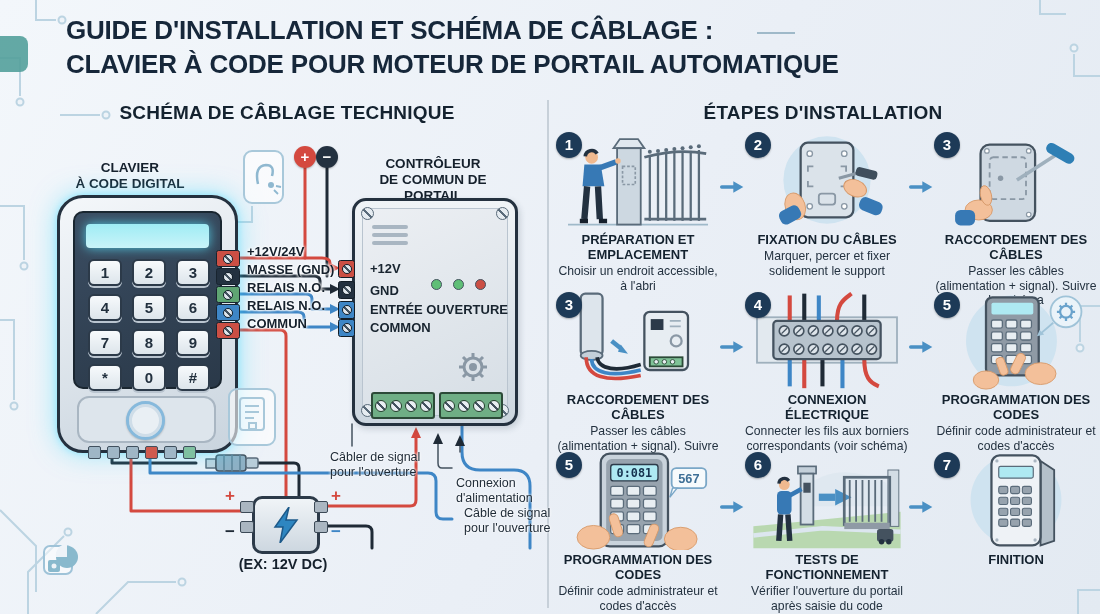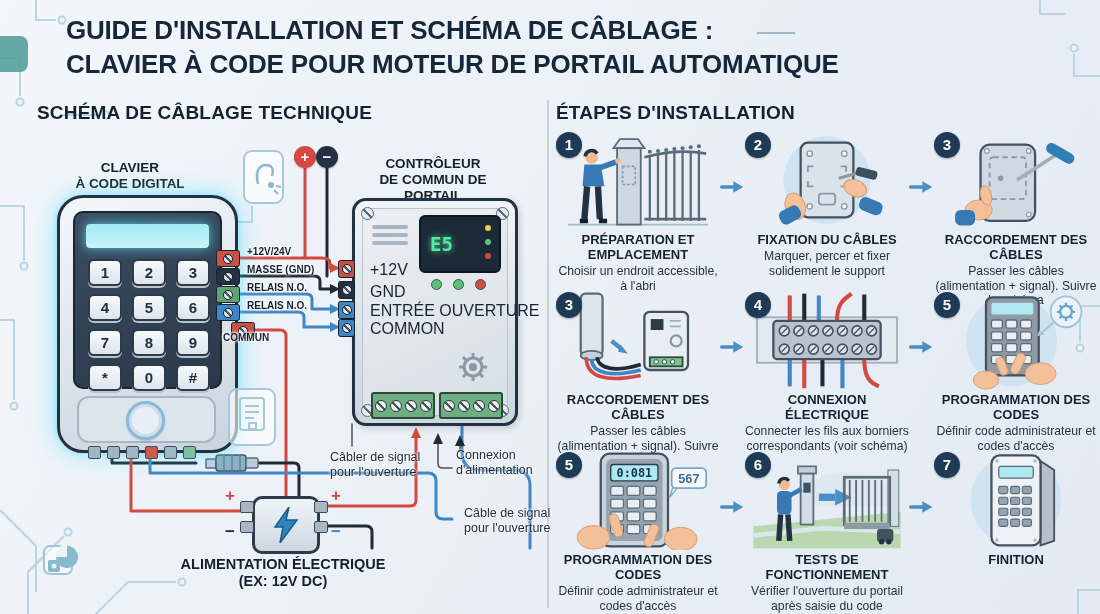--- a/index.html
+++ b/index.html
@@ -9,21 +9,21 @@
     background:linear-gradient(120deg,#f3f7fb 0%,#eaeff6 55%,#e3eaf2 100%);
   }
   svg{display:block}
   .abs{position:absolute}
   
   #title{left:66px;top:13px;font-size:26px;line-height:34px;font-weight:bold;
     color:#16273a;letter-spacing:-0.2px;white-space:nowrap;}
   #badge{right:34px;top:21px;height:27px;line-height:27px;padding:0 18px;border-radius:15px;
     background:linear-gradient(#6e9fb4,#54879f);color:#fff;font-size:13.5px;font-weight:bold;
     letter-spacing:.3px;box-shadow:0 1px 3px rgba(20,50,70,.25);white-space:nowrap;}
-  .sec-title{font-size:19px;font-weight:bold;color:#14222f;text-align:left;letter-spacing:.2px;}
+  .sec-title{font-size:19px;font-weight:bold;color:#14222f;text-align:center;letter-spacing:.2px;}
   #divider{left:547px;top:100px;width:2px;height:508px;background:#c7d0d9;}
   
   .dev-title{font-size:13.5px;line-height:16px;font-weight:bold;color:#15202c;text-align:center;}
   #keypad{left:57px;top:195px;width:175px;height:252px;border:3px solid #24313f;border-radius:26px;
     background:linear-gradient(160deg,#f4f7fa,#c9d4de);
     box-shadow:0 0 26px rgba(70,220,255,.55),0 0 6px rgba(70,220,255,.4);}
   #kp-panel{left:13px;top:13px;width:145px;height:174px;border:2px solid #1a2630;border-radius:10px;
     background:linear-gradient(160deg,#3b4d62,#2a3949);}
   #kp-display{left:11px;top:11px;width:123px;height:24px;border-radius:4px;
     background:linear-gradient(#9fecf4,#c9f4f9);box-shadow:0 0 12px rgba(90,230,255,.8);}
@@ -36,37 +36,37 @@
     background:#dde5ec;}
   #kp-button{left:47px;top:3px;width:33px;height:33px;border-radius:50%;background:#e9eff4;
     border:3px solid #86b9dc;box-shadow:inset 0 0 0 3px #cfdde8,0 1px 2px rgba(0,0,0,.2);}
   .pin{position:absolute;top:446px;width:11px;height:11px;border:1.5px solid #40505e;border-radius:2px;}
   
   .term-row{position:absolute;display:flex;align-items:center;}
   .term-block{width:22px;height:15px;border:1.5px solid #18242f;border-radius:2.5px;
     display:flex;align-items:center;justify-content:center;}
   .screw{width:8px;height:8px;border-radius:50%;border:1.5px solid #14202a;
     background:linear-gradient(45deg,#dfe6ec 42%,#43525f 42% 58%,#dfe6ec 58%);}
-  .term-label{margin-left:7px;position:relative;top:-7px;font-size:10px;font-weight:bold;color:#15202c;
+  .term-label{margin-left:7px;position:relative;top:-7px;font-size:13px;font-weight:bold;color:#15202c;
     white-space:nowrap;text-shadow:0 0 3px #fff,0 0 3px #fff,0 0 4px #fff;}
   
   #controller{left:352px;top:198px;width:160px;height:222px;border:3px solid #24313f;border-radius:14px;
     background:linear-gradient(#f0f4f7,#ccd6df);box-shadow:2px 3px 6px rgba(40,60,80,.18);}
   #ctl-face{position:absolute;left:7px;top:7px;right:7px;bottom:7px;border:1px solid #b9c4cf;
     border-radius:9px;background:linear-gradient(155deg,#eceff3,#d6dee5);}
   .ctl-screw{position:absolute;width:11px;height:11px;border-radius:50%;border:1.5px solid #5a6b7a;
     background:linear-gradient(45deg,#e6ecf1 42%,#5a6b7a 42% 58%,#e6ecf1 58%);}
   .vent{position:absolute;left:17px;width:36px;height:4px;border-radius:2px;background:#a9b6c2;}
   #ctl-display{position:absolute;left:64px;top:14px;width:78px;height:54px;background:#1c2a38;
     border:2px solid #0e1822;border-radius:6px;}
   #ctl-display .seg{position:absolute;left:9px;top:16px;color:#55e9a3;font-family:"DejaVu Sans Mono",monospace;
     font-weight:bold;font-size:19px;text-shadow:0 0 6px rgba(90,255,170,.8);}
   .ctl-dot{position:absolute;width:6px;height:6px;border-radius:50%;}
   .led{position:absolute;top:78px;width:9px;height:9px;border-radius:50%;border:1px solid #44525f;}
-  .ctl-label{position:absolute;left:15px;font-size:16px;font-weight:normal;color:#18242f;white-space:nowrap;}
+  .ctl-label{position:absolute;left:15px;font-size:13px;font-weight:bold;color:#18242f;white-space:nowrap;}
   .ctl-term{position:absolute;width:15px;height:16px;border:1.5px solid #121d27;border-radius:2.5px;
     display:flex;align-items:center;justify-content:center;}
   .gstrip{position:absolute;top:191px;width:60px;height:23px;background:#6fae85;border:2px solid #2c4a38;
     border-radius:3px;display:flex;align-items:center;justify-content:space-around;}
   .gscrew{width:10px;height:10px;border-radius:50%;border:1.5px solid #27412f;
     background:linear-gradient(45deg,#e8eef2 42%,#44525f 42% 58%,#e8eef2 58%);}
   
   .outline-icon{border:2px solid #a8c8da;border-radius:9px;background:rgba(255,255,255,.6);}
   .pol{width:22px;height:22px;border-radius:50%;color:#fff;font-weight:bold;font-size:15px;
     text-align:center;line-height:21px;box-shadow:0 1px 2px rgba(0,0,0,.25);}
@@ -236,21 +236,21 @@
           <div class="screw"></div>
         </div>
         <div class="term-label">RELAIS N.O.</div>
       </div>
       <div class="term-row abs" style="left: 216px; top: 304px;">
         <div class="term-block" style="background: rgb(62, 134, 198);">
           <div class="screw"></div>
         </div>
         <div class="term-label">RELAIS N.O.</div>
       </div>
-      <div class="term-row abs" style="left: 216px; top: 322px; flex-direction: column;">
+      <div class="term-row abs" style="left: 216px; top: 322px;">
         <div class="term-block" style="background: rgb(203, 79, 68);">
           <div class="screw"></div>
         </div>
         <div class="term-label">COMMUN</div>
       </div>
     </div>
 
   <div class="abs outline-icon" style="left:243px;top:150px;width:37px;height:50px">
     <svg viewBox="0 0 37 50" width="37" height="50">
       <path d="M13,32 Q9,14 21,13 Q30,13 27,24" stroke="#8fb8d0" stroke-width="2.5" fill="none"></path>
@@ -268,26 +268,20 @@
   </div>
   <div class="abs" id="controller">
     <div id="ctl-face"></div>
     <div class="ctl-screw" style="left:6px;top:6px"></div>
     <div class="ctl-screw" style="right:6px;top:6px"></div>
     <div class="ctl-screw" style="left:6px;bottom:6px"></div>
     <div class="ctl-screw" style="right:6px;bottom:6px"></div>
     <div class="vent" style="top:24px"></div>
     <div class="vent" style="top:32px"></div>
     <div class="vent" style="top:40px"></div>
-    <div id="ctl-display">
-      <span class="seg">E5</span>
-      <span class="ctl-dot" style="right:8px;top:8px;background:#e8d44f"></span>
-      <span class="ctl-dot" style="right:8px;top:22px;background:#52c77a"></span>
-      <span class="ctl-dot" style="right:8px;top:36px;background:#d4493f"></span>
-    </div>
     <span class="led" style="left:76px;background:#5fbf77"></span>
     <span class="led" style="left:98px;background:#5fbf77"></span>
     <span class="led" style="left:120px;background:#cb4f44"></span>
     <div id="ctl-labels">
         <div class="ctl-label" style="top: 60px;">+12V</div>
         <div class="ctl-label" style="top: 82px;">GND</div>
         <div class="ctl-label" style="top: 101px;">ENTRÉE OUVERTURE</div>
         <div class="ctl-label" style="top: 119px;">COMMON</div>
       </div>
     <svg class="abs" style="left:98px;top:146px" width="40" height="40" viewBox="0 0 40 40">
@@ -330,21 +324,21 @@
       <rect x="10" y="8" width="24" height="32" rx="3" stroke="#a8c8da" stroke-width="2" fill="none"></rect>
       <path d="M15,16 h14 M15,22 h14 M15,28 h9" stroke="#a8c8da" stroke-width="2"></path>
       <rect x="19" y="33" width="7" height="6" stroke="#a8c8da" stroke-width="2" fill="none"></rect>
     </svg>
   </div>
 
   <div class="abs note" style="left:330px;top:450px;width:96px">
     <div>Câbler de signal</div>
     <div>pour l'ouverture</div>
   </div>
-  <div class="abs note" style="left:456px;top:448px;width:86px">
+  <div class="abs note" style="left:456px;top:476px;width:86px">
     <div>Connexion</div>
     <div>d'alimentation</div>
   </div>
   <div class="abs note" style="left:464px;top:506px;width:96px">
     <div>Câble de signal</div>
     <div>pour l'ouverture</div>
   </div>
 
   <div class="abs" id="psu">
     <svg class="abs" style="left:16px;top:8px" width="30" height="36" viewBox="0 0 30 36">
@@ -353,21 +347,20 @@
   </div>
   <div class="psu-nub abs" style="left:240px;top:501px"></div>
   <div class="psu-nub abs" style="left:240px;top:521px"></div>
   <div class="psu-nub abs" style="left:314px;top:501px"></div>
   <div class="psu-nub abs" style="left:314px;top:521px"></div>
   <span class="abs psu-sign" style="left:222px;top:486px;color:#d4493f">+</span>
   <span class="abs psu-sign" style="left:222px;top:522px;color:#1f2a36">−</span>
   <span class="abs psu-sign" style="left:328px;top:486px;color:#d4493f">+</span>
   <span class="abs psu-sign" style="left:328px;top:522px;color:#3e86c6">−</span>
   <div class="abs" id="psu-label">
-    <div>ALIMENTATION ÉLECTRIQUE</div>
     <div>(EX: 12V DC)</div>
   </div>
 
   <div class="abs" id="steps-grid">
       <div class="step">
         <div class="step-num">1</div>
         <div class="step-illus">
           <svg viewBox="0 0 170 110">
             <line x1="8" y1="104" x2="162" y2="104" stroke="#9fb9c9" stroke-width="2"></line>
 <path d="M92,30 Q128,20 160,26 M92,98 H160" stroke="#5a6b7a" stroke-width="3" fill="none"></path>

